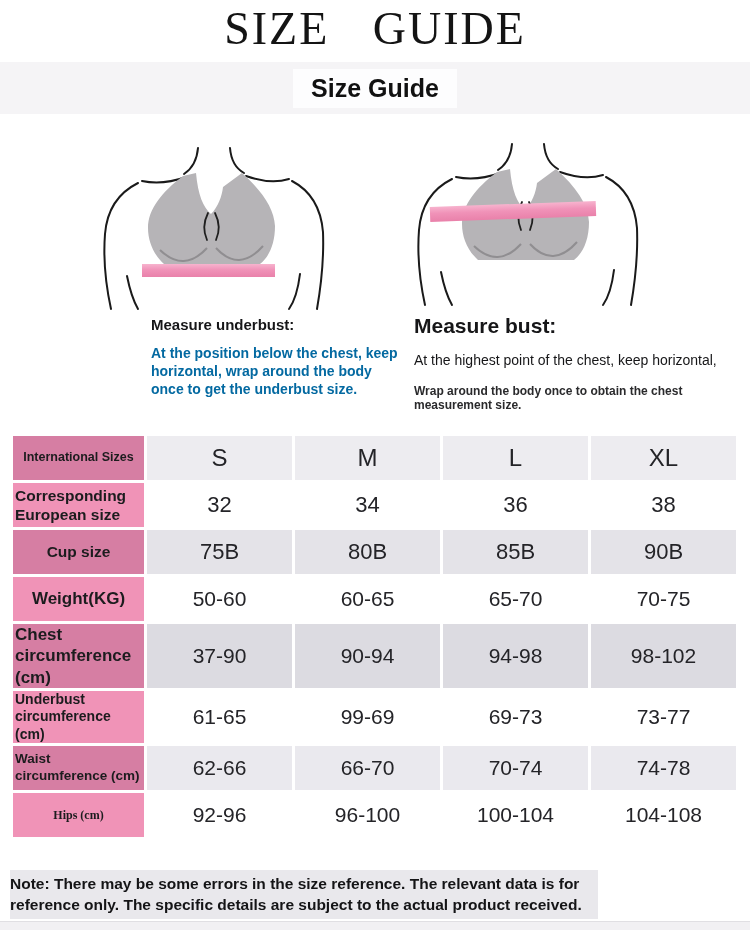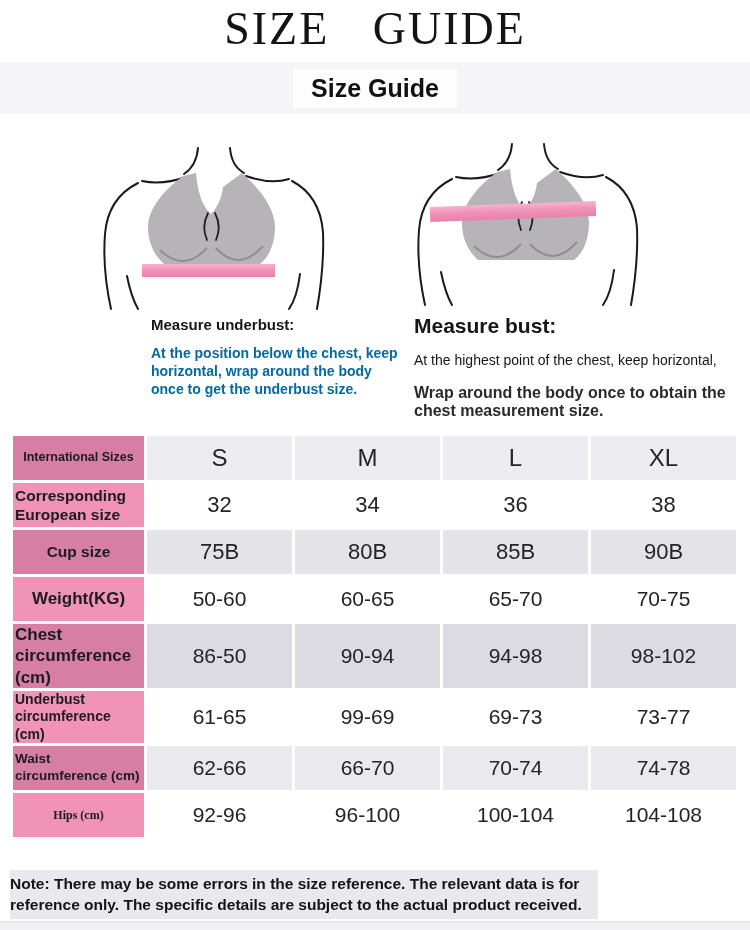--- a/index.html
+++ b/index.html
@@ -34,21 +34,21 @@
   .fig-left{left:78px;top:146px;}
   .fig-right{left:392px;top:142px;}
 
   
   .cap-left{position:absolute;left:151px;top:316px;width:252px;}
   .cap-left h3{margin:0;font-size:15px;font-weight:700;color:#161618;}
   .cap-left p{margin:11px 0 0;font-size:14px;font-weight:700;line-height:1.3;color:#0369a1;}
   .cap-right{position:absolute;left:414px;top:314px;width:320px;}
   .cap-right h3{margin:0;font-size:21px;font-weight:700;color:#161618;}
   .cap-right .line1{margin:14px 0 0;font-size:14px;font-weight:400;color:#161618;}
-  .cap-right .line2{margin:16px 0 0;font-size:16px;font-weight:700;color:#2a2a2c;}
+  .cap-right .line2{margin:16px 0 0;font-size:12px;font-weight:700;color:#2a2a2c;}
 
   
   table.size-table{
     position:absolute;left:10px;top:433px;width:729px;
     border-spacing:3px;table-layout:fixed;
   }
   .size-table th,.size-table td{
     vertical-align:middle;text-align:center;height:44px;padding:0 2px;
   }
   .size-table th{font-weight:700;color:#1c1c1e;line-height:1.25;}
@@ -205,21 +205,21 @@
       </tr>
       <tr>
         <th><span class="lbl">Weight(KG)</span></th>
         <td>50-60</td>
         <td>60-65</td>
         <td>65-70</td>
         <td>70-75</td>
       </tr>
       <tr>
         <th><span class="lbl">Chest circumference (cm)</span></th>
-        <td>86-50</td>
+        <td>37-90</td>
         <td>90-94</td>
         <td>94-98</td>
         <td>98-102</td>
       </tr>
       <tr>
         <th><span class="lbl">Underbust circumference (cm)</span></th>
         <td>61-65</td>
         <td>99-69</td>
         <td>69-73</td>
         <td>73-77</td>

